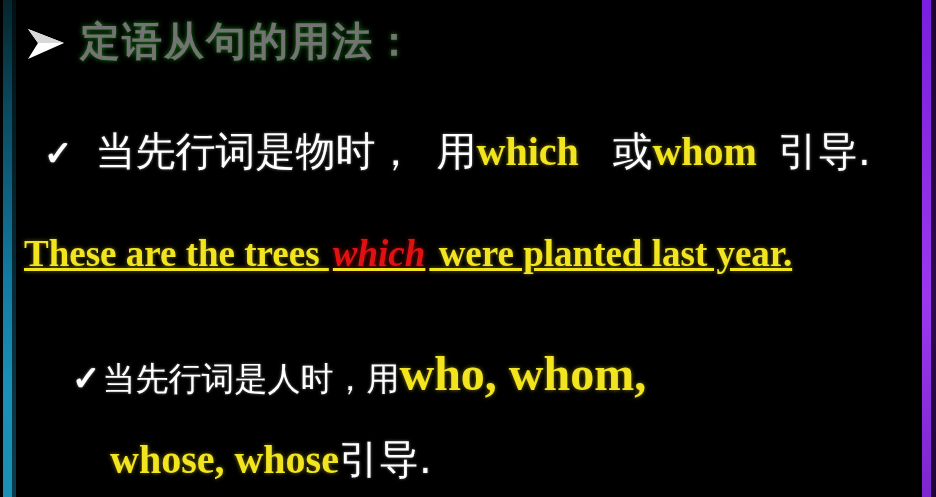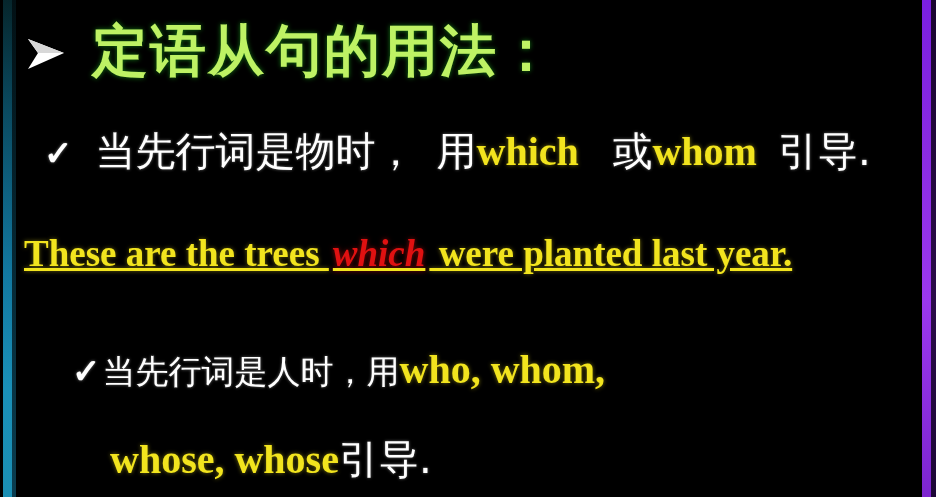--- a/index.html
+++ b/index.html
@@ -67,26 +67,26 @@
     display: flex;
     align-items: center;
   }
   .arrow-bullet {
     display: inline-block;
     width: 46px;
     height: 50px;
     flex: 0 0 auto;
   }
   .title-text {
-    color: #bef264;
-    font-size: 56px;
+    color: #737373;
+    font-size: 40px;
     font-weight: bold;
     letter-spacing: 2px;
     text-shadow: 0 0 5px rgba(40,220,40,0.55);
-    margin-left: 24px;
+    margin-left: 12px;
   }
 
   .bullet-row { font-size: 40px; font-weight: bold; }
 
   .check {
     color: #ffffff;
     font-size: 34px;
     font-weight: bold;
     margin-right: 2px;
     text-shadow: 0 0 3px rgba(255,255,255,0.5);
@@ -123,21 +123,21 @@
   #row-example .rel-red {
     color: #e01111;
     font-style: italic;
     font-weight: bold;
     text-shadow: 0 0 5px rgba(224,17,17,0.6);
     padding: 0 4px;
   }
 
   #row-clause-person { left: 72px; top: 346px; }
   #row-clause-person .cn { font-size: 33px; }
-  #row-clause-person .en-yellow { font-size: 40px; }
+  #row-clause-person .en-yellow { font-size: 48px; }
 
   #row-clause-person-cont { left: 110px; top: 432px; }
   #row-clause-person-cont .cn { font-size: 40px; }
   #row-clause-person-cont .en-yellow { font-size: 40px; }
 </style>
 </head>
 <body>
 
 <div id="slide">
 

